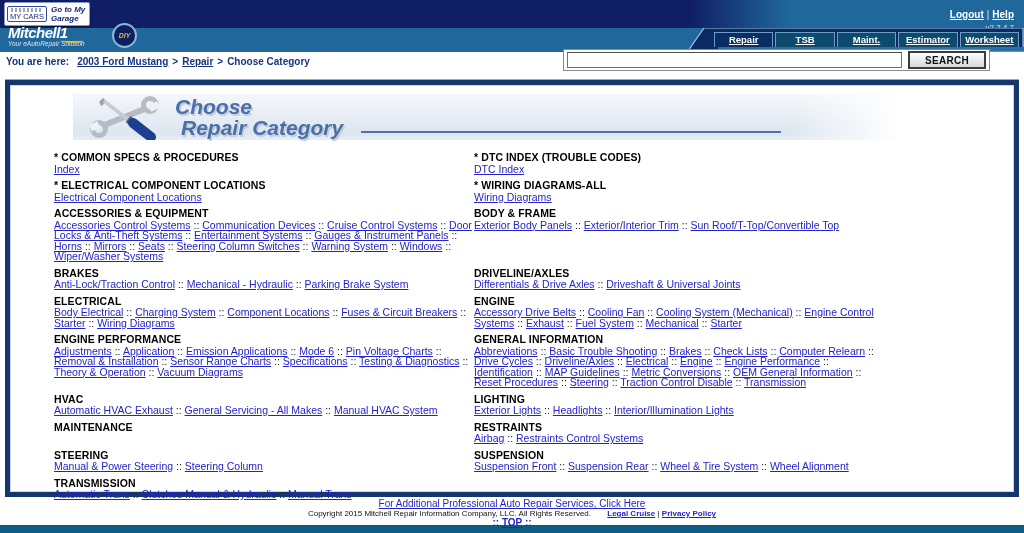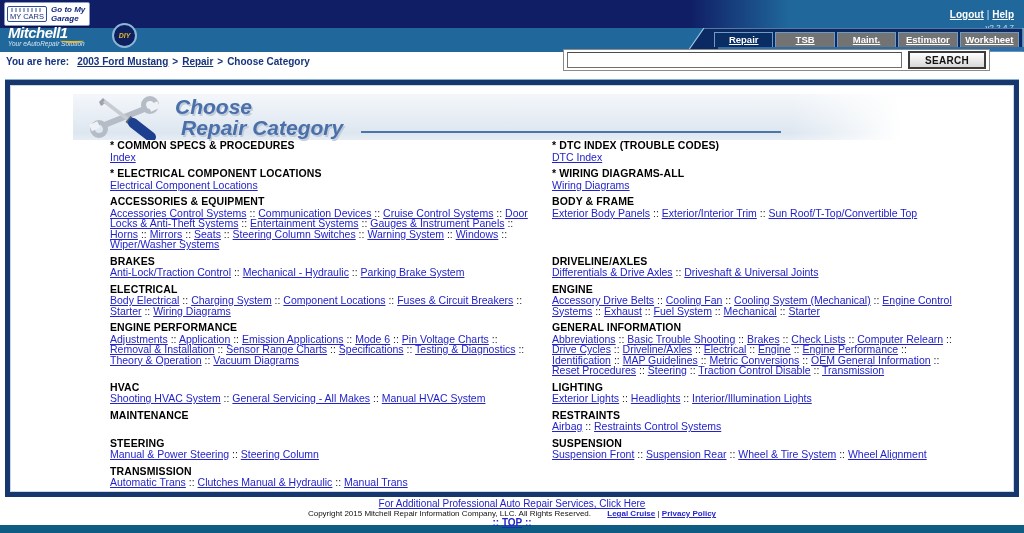--- a/index.html
+++ b/index.html
@@ -29,21 +29,21 @@
   .logo-main { font-size:15px; font-weight:bold; font-style:italic; color:#fff; letter-spacing:-0.5px; position:relative; }
   .logo-swoosh { position:absolute; left:52px; top:13px; width:24px; height:5px;
     border-bottom:2px solid #e8b82a; border-radius:50%; }
   .logo-tag { font-size:6.5px; color:#d4e4f2; font-style:italic; line-height:7px; }
   .diy { position:absolute; left:112px; top:-5px; width:25px; height:25px; border-radius:50%;
     background:#0c1f5e; border:2px solid #8fb6d9; color:#e8b82a; font-size:7px; font-weight:bold;
     font-style:italic; display:flex; align-items:center; justify-content:center; }
   .tabstrip { position:absolute; right:0; top:0; width:336px; height:24px; }
   .tabstrip svg { position:absolute; left:0; top:0; }
   .tabs { position:absolute; left:26px; top:4px; right:3px; height:15px; display:flex; }
-  .tab { flex:1; margin-right:2px; background:#737373; border:1px solid #6f9cc6; border-bottom:none;
+  .tab { flex:1; margin-right:2px; background:#0c4a6e; border:1px solid #6f9cc6; border-bottom:none;
     color:#fff; font-size:9.5px; font-weight:bold; text-decoration:underline; text-align:center;
     line-height:14px; cursor:pointer; white-space:nowrap; }
   .tab.active { background:#0a2e63; }
 
   
   .subheader { position:relative; height:22px; background:#fff; }
   .breadcrumb { padding:4px 0 0 6px; font-size:10px; font-weight:bold; color:#16347c; }
   .breadcrumb a { color:#16347c; text-decoration:underline; cursor:pointer; margin:0 2px; }
   .bc-prefix { margin-right:6px; }
   .bc-sep { margin:0 2px; }
@@ -66,22 +66,22 @@
     align-items:center; background:linear-gradient(180deg,#f4f7fa 0%,#dde6f0 85%,#e7edf4 100%); }
   .titleband::after { content:""; position:absolute; right:0; top:0; width:110px; height:100%;
     background:linear-gradient(90deg,rgba(255,255,255,0),#fff); }
   .tools-icon { margin-left:16px; flex:0 0 auto; }
   .page-title { margin-left:14px; font-size:21px; line-height:21px; font-weight:bold; font-style:italic;
     color:#4a6fa9; text-shadow:1.5px 1.5px 0 #c2cddc; white-space:nowrap; }
   .page-title .t2 { padding-left:6px; }
   .title-rule { flex:1; align-self:flex-end; margin:0 120px 7px 18px; border-top:2px solid #4a77a8;
     position:relative; z-index:1; }
 
-  .catgrid { padding-left:99px; display:grid;
-    grid-template-columns:420px 412px; column-gap:22px; }
+  .catgrid { margin-top:12px; padding-left:43px; display:grid;
+    grid-template-columns:420px 412px; }
   .cat-cell { margin-bottom:6px; font-size:10.5px; line-height:10.5px; }
   .cat-head { font-weight:bold; color:#000; margin-bottom:1px; letter-spacing:0.1px; }
   .cat-links a { color:#2323cb; text-decoration:underline; cursor:pointer; }
   .cat-links .sep { color:#222; }
 
   
   .footer { height:28px; text-align:center; background:#fff; padding-top:2px; }
   .footer-promo { font-size:10px; line-height:10px; }
   .footer-promo a { color:#2323cb; text-decoration:underline; cursor:pointer; }
   .footer-copy { font-size:8px; line-height:9px; color:#111; }
@@ -217,21 +217,21 @@
           <div class="cat-cell">
             <div class="cat-head">ENGINE PERFORMANCE</div>
             <div class="cat-links"><a>Adjustments</a><span class="sep"> :: </span><a>Application</a><span class="sep"> :: </span><a>Emission Applications</a><span class="sep"> :: </span><a>Mode 6</a><span class="sep"> :: </span><a>Pin Voltage Charts</a><span class="sep"> :: </span><a>Removal &amp; Installation</a><span class="sep"> :: </span><a>Sensor Range Charts</a><span class="sep"> :: </span><a>Specifications</a><span class="sep"> :: </span><a>Testing &amp; Diagnostics</a><span class="sep"> :: </span><a>Theory &amp; Operation</a><span class="sep"> :: </span><a>Vacuum Diagrams</a></div>
           </div>
           <div class="cat-cell">
             <div class="cat-head">GENERAL INFORMATION</div>
             <div class="cat-links"><a>Abbreviations</a><span class="sep"> :: </span><a>Basic Trouble Shooting</a><span class="sep"> :: </span><a>Brakes</a><span class="sep"> :: </span><a>Check Lists</a><span class="sep"> :: </span><a>Computer Relearn</a><span class="sep"> :: </span><a>Drive Cycles</a><span class="sep"> :: </span><a>Driveline/Axles</a><span class="sep"> :: </span><a>Electrical</a><span class="sep"> :: </span><a>Engine</a><span class="sep"> :: </span><a>Engine Performance</a><span class="sep"> :: </span><a>Identification</a><span class="sep"> :: </span><a>MAP Guidelines</a><span class="sep"> :: </span><a>Metric Conversions</a><span class="sep"> :: </span><a>OEM General Information</a><span class="sep"> :: </span><a>Reset Procedures</a><span class="sep"> :: </span><a>Steering</a><span class="sep"> :: </span><a>Traction Control Disable</a><span class="sep"> :: </span><a>Transmission</a></div>
           </div>
           <div class="cat-cell">
             <div class="cat-head">HVAC</div>
-            <div class="cat-links"><a>Shooting HVAC System</a><span class="sep"> :: </span><a>General Servicing - All Makes</a><span class="sep"> :: </span><a>Manual HVAC System</a></div>
+            <div class="cat-links"><a>Automatic HVAC Exhaust</a><span class="sep"> :: </span><a>General Servicing - All Makes</a><span class="sep"> :: </span><a>Manual HVAC System</a></div>
           </div>
           <div class="cat-cell">
             <div class="cat-head">LIGHTING</div>
             <div class="cat-links"><a>Exterior Lights</a><span class="sep"> :: </span><a>Headlights</a><span class="sep"> :: </span><a>Interior/Illumination Lights</a></div>
           </div>
           <div class="cat-cell">
             <div class="cat-head">MAINTENANCE</div>
           </div>
           <div class="cat-cell">
             <div class="cat-head">RESTRAINTS</div>

